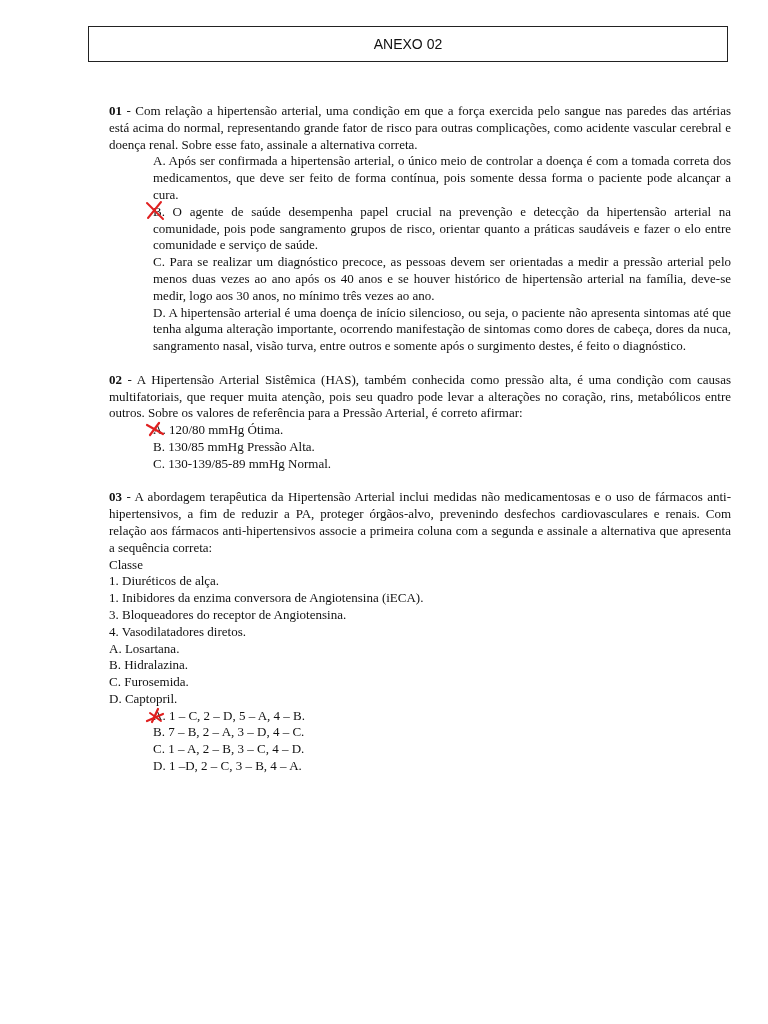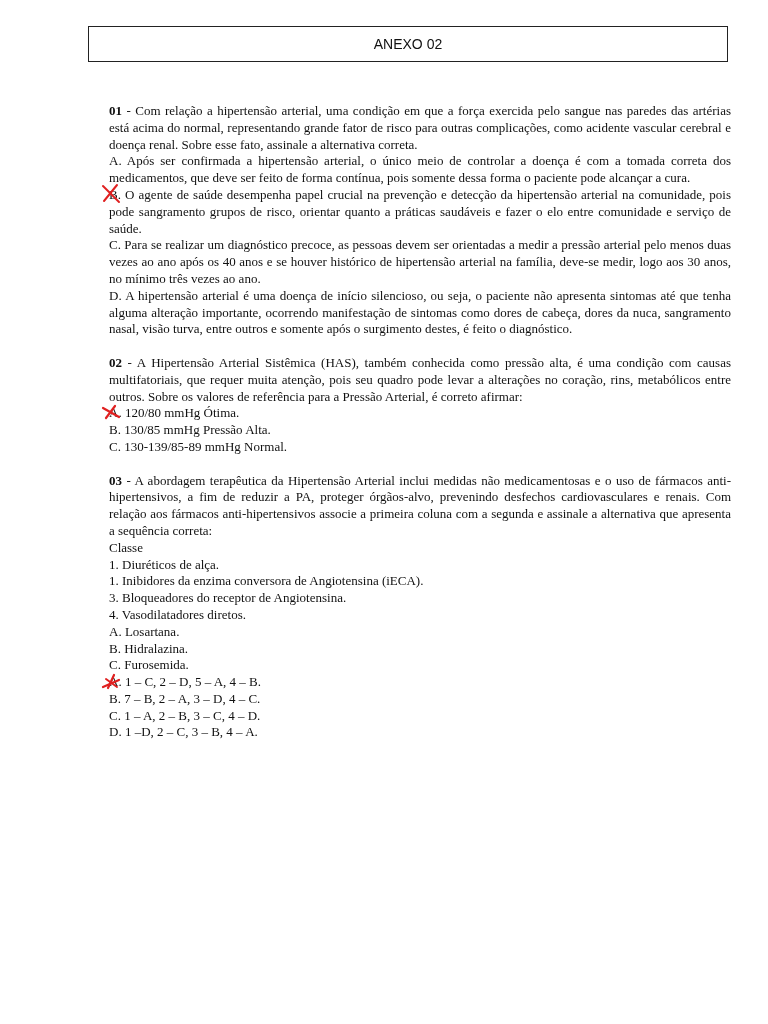--- a/index.html
+++ b/index.html
@@ -11,21 +11,21 @@
       font-family: "Liberation Sans", sans-serif; font-size: 14px; color: #111;
     }
     .content {
       position: absolute; left: 109px; top: 103px; width: 622px;
       font-family: "Liberation Serif", serif; font-size: 13px; line-height: 16.8px; color: #111;
     }
     .q { margin: 0 0 16.8px 0; }
     .p { margin: 0; text-align: justify; }
     .line { margin: 0; }
     .qnum { font-weight: bold; }
-    .opt { position: relative; }
+    .opt { position: relative; margin-left: 44px; }
     .mark {
       position: absolute; left: -9px; top: -4px; width: 22px; height: 22px;
       pointer-events: none;
     }
     .mark svg { width: 22px; height: 22px; }
   </style>
 </head>
 <body>
 
 <div class="header-box">
@@ -58,20 +58,21 @@
   <div class="q">
     <p class="p"><span class="qnum">03</span><span> - </span><span>A abordagem terapêutica da Hipertensão Arterial inclui medidas não medicamentosas e o uso de fármacos anti-hipertensivos, a fim de reduzir a PA, proteger órgãos-alvo, prevenindo desfechos cardiovasculares e renais. Com relação aos fármacos anti-hipertensivos associe a primeira coluna com a segunda e assinale a alternativa que apresenta a sequência correta:</span></p>
     <p class="line">Classe</p>
     <p class="line">1. Diuréticos de alça.</p>
     <p class="line">1. Inibidores da enzima conversora de Angiotensina (iECA).</p>
     <p class="line">3. Bloqueadores do receptor de Angiotensina.</p>
     <p class="line">4. Vasodilatadores diretos.</p>
     <p class="line">A. Losartana.</p>
     <p class="line">B. Hidralazina.</p>
     <p class="line">C. Furosemida.</p>
+    <p class="line">D. Captopril.</p>
     <p class="line opt"><span class="mark"><svg viewBox="0 0 22 22">
             <path d="M3 17 L19 10" stroke="#e02020" stroke-width="2.2" stroke-linecap="round" fill="none"></path>
             <path d="M14 5 L8 18" stroke="#e02020" stroke-width="2.2" stroke-linecap="round" fill="none"></path>
             <path d="M6 9 L17 17" stroke="#e02020" stroke-width="2" stroke-linecap="round" fill="none"></path>
           </svg></span><span>A.</span><span> 1 – C, 2 – D, 5 – A, 4 – B.</span></p>
     <p class="line opt"><span>B.</span><span> 7 – B, 2 – A, 3 – D, 4 – C.</span></p>
     <p class="line opt"><span>C.</span><span> 1 – A, 2 – B, 3 – C, 4 – D.</span></p>
     <p class="line opt"><span>D.</span><span> 1 –D, 2 – C, 3 – B, 4 – A.</span></p>
   </div>
 

